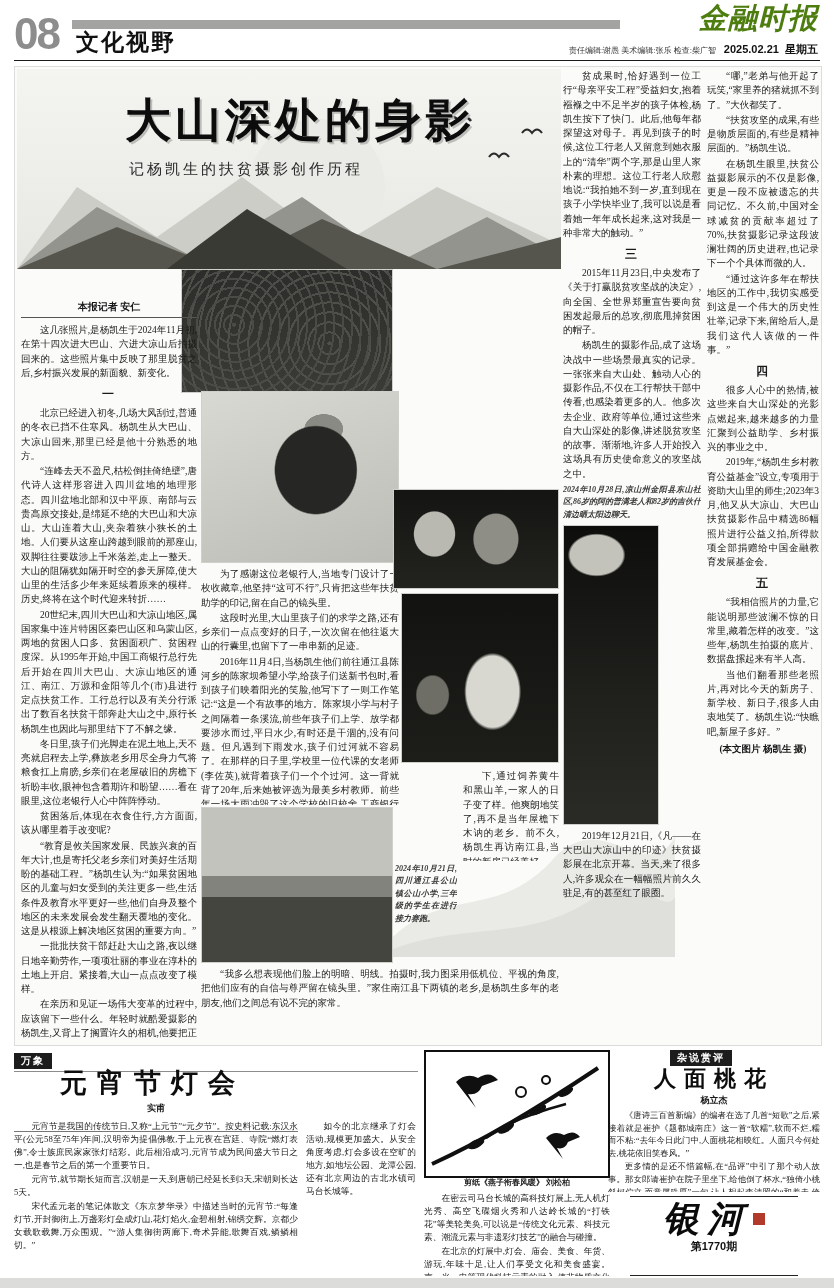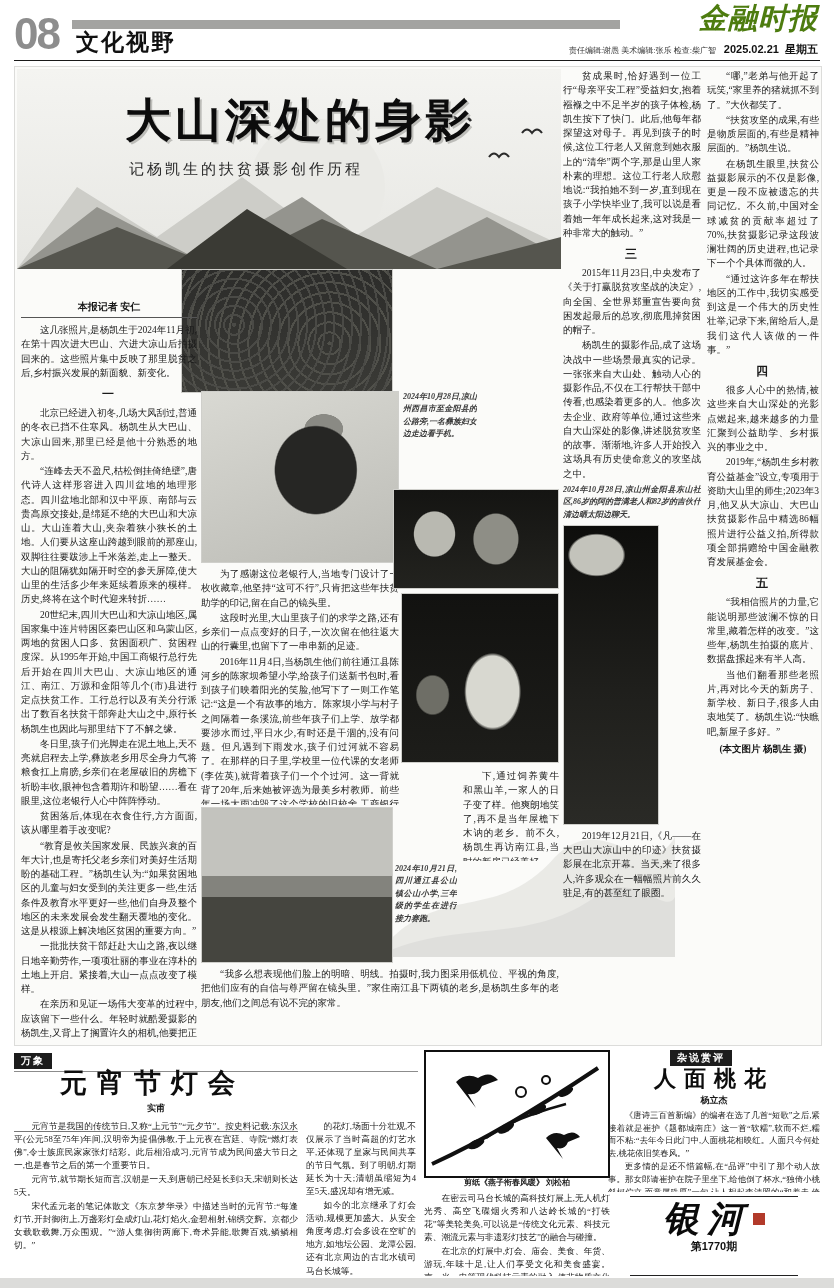--- a/index.html
+++ b/index.html
@@ -130,21 +130,20 @@
           <p class="para">冬日里,孩子们光脚走在泥土地上,天不亮就启程去上学,彝族老乡用尽全身力气将粮食扛上肩膀,乡亲们在老屋破旧的房檐下祈盼丰收,眼神包含着期许和盼望……看在眼里,这位老银行人心中阵阵悸动。</p>
           <p class="para">贫困落后,体现在衣食住行,方方面面,该从哪里着手改变呢?</p>
           <p class="para">“教育是攸关国家发展、民族兴衰的百年大计,也是寄托父老乡亲们对美好生活期盼的基础工程。”杨凯生认为:“如果贫困地区的儿童与妇女受到的关注更多一些,生活条件及教育水平更好一些,他们自身及整个地区的未来发展会发生翻天覆地的变化。这是从根源上解决地区贫困的重要方向。”</p>
           <p class="para">一批批扶贫干部赶赴大山之路,夜以继日地辛勤劳作,一项项壮丽的事业在淳朴的土地上开启。紧接着,大山一点点改变了模样。</p>
           <p class="para">在亲历和见证一场伟大变革的过程中,应该留下一些什么。年轻时就酷爱摄影的杨凯生,又背上了搁置许久的相机,他要把正在发生的宏大变革记录下来。</p>
         </div>
 
     </div>
 
     <div class="photo ph-baby"></div>
-    <div class="caption cap-baby">2024年10月28日,凉山州西昌市至金阳县的公路旁,一名彝族妇女边走边看手机。</div>
 
     <div class="col col2">
       <div>
           <p class="para">为了感谢这位老银行人,当地专门设计了一枚收藏章,他坚持“这可不行”,只肯把这些年扶贫助学的印记,留在自己的镜头里。</p>
           <p class="para">这段时光里,大山里孩子们的求学之路,还有乡亲们一点点变好的日子,一次次留在他往返大山的行囊里,也留下了一串串新的足迹。</p>
           <p class="para">2016年11月4日,当杨凯生他们前往通江县陈河乡的陈家坝希望小学,给孩子们送新书包时,看到孩子们映着阳光的笑脸,他写下了一则工作笔记:“这是一个有故事的地方。陈家坝小学与村子之间隔着一条溪流,前些年孩子们上学、放学都要涉水而过,平日水少,有时还是干涸的,没有问题。但凡遇到下雨发水,孩子们过河就不容易了。在那样的日子里,学校里一位代课的女老师(李佐英),就背着孩子们一个个过河。这一背就背了20年,后来她被评选为最美乡村教师。前些年一场大雨冲毁了这个学校的旧校舍,工商银行援建了新校舍,并在这条河上修了一座爱心桥。从此孩子们不需要再涉水上学了,李佐英老师也不用再一个个背着孩子过河了。”</p>
         </div>
     </div>
 
     <div class="photo ph-elderly"></div>
@@ -199,21 +198,20 @@
       <span class="sec-label">万象</span>
     </div>
     <div class="bl-title">元宵节灯会</div>
     <div class="bl-byline">实甫</div>
     <div class="col colA">
         <p class="para">元宵节是我国的传统节日,又称“上元节”“元夕节”。按史料记载:东汉永平(公元58至75年)年间,汉明帝为提倡佛教,于上元夜在宫廷、寺院“燃灯表佛”,令士族庶民家家张灯结彩。此后相沿成习,元宵节成为民间盛大节日之一,也是春节之后的第一个重要节日。</p>
         <p class="para">元宵节,就节期长短而言,汉朝是一天,到唐朝已经延长到3天,宋朝则长达5天。</p>
         <p class="para">宋代孟元老的笔记体散文《东京梦华录》中描述当时的元宵节:“每逢灯节,开封御街上,万盏彩灯垒成灯山,花灯焰火,金碧相射,锦绣交辉。京都少女载歌载舞,万众围观。”“游人集御街两廊下,奇术异能,歌舞百戏,鳞鳞相切。”</p>
       </div>
     <div class="col colB">
-        <p class="para">的花灯,场面十分壮观,不仅展示了当时高超的灯艺水平,还体现了皇家与民间共享的节日气氛。到了明朝,灯期延长为十天;清朝虽缩短为4至5天,盛况却有增无减。</p>
         <p class="para">如今的北京继承了灯会活动,规模更加盛大。从安全角度考虑,灯会多设在空旷的地方,如地坛公园、龙潭公园,还有北京周边的古北水镇司马台长城等。</p>
       </div>
 
     <div class="papercut">
       <svg width="178" height="120" viewBox="0 0 178 120">
         <path d="M6,112 C50,92 100,64 172,16" stroke="#101010" stroke-width="4" fill="none"></path>
         <path d="M60,86 C80,70 110,60 140,52" stroke="#101010" stroke-width="2.5" fill="none"></path>
         <ellipse cx="50" cy="92" rx="9" ry="4" fill="#101010" transform="rotate(-25 50 92)"></ellipse>
         <ellipse cx="80" cy="76" rx="9" ry="4" fill="#101010" transform="rotate(-30 80 76)"></ellipse>
         <ellipse cx="112" cy="58" rx="9" ry="4" fill="#101010" transform="rotate(-28 112 58)"></ellipse>

